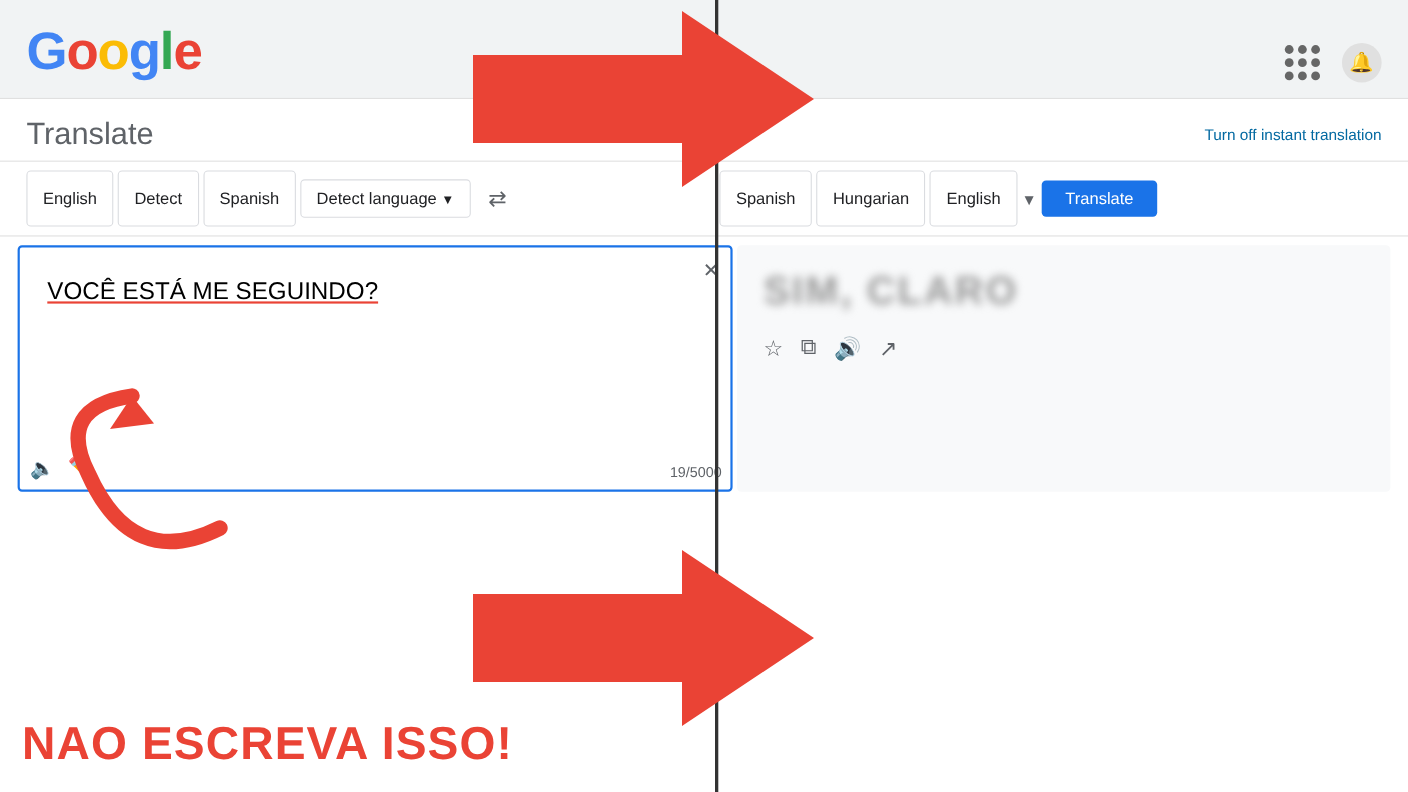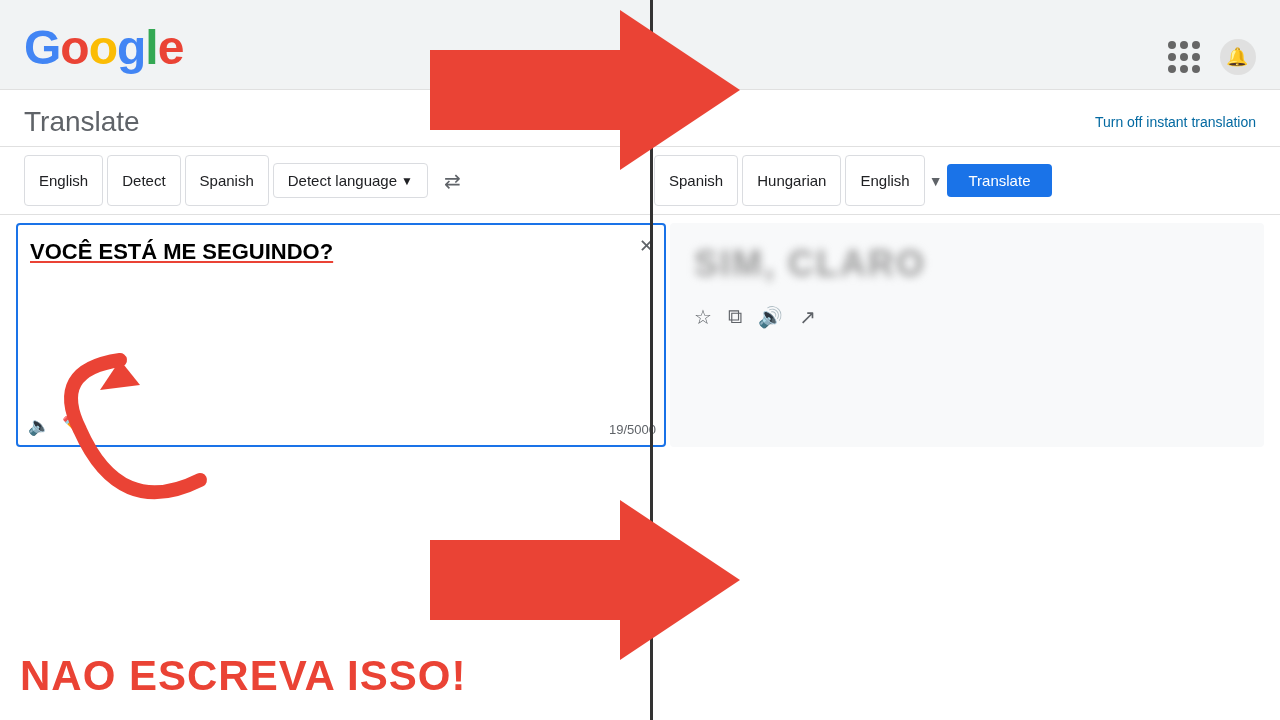--- a/index.html
+++ b/index.html
@@ -162,23 +162,23 @@
       height: 240px;
     }
     .input-panel {
       width: 650px;
       position: relative;
       border: 2px solid #1a73e8;
       margin: 8px 0 8px 16px;
       border-radius: 4px;
     }
     .input-text {
-      padding: 12px;
+      padding: 25px;
       font-size: 22px;
-      font-weight: 700;
+      font-weight: 400;
       font-family: 'Arial Black', Arial, sans-serif;
       color: #000;
       line-height: 1.4;
       text-decoration: underline;
       text-decoration-color: #EA4335;
       width: 100%;
       height: 180px;
     }
     .char-count {
       position: absolute;

